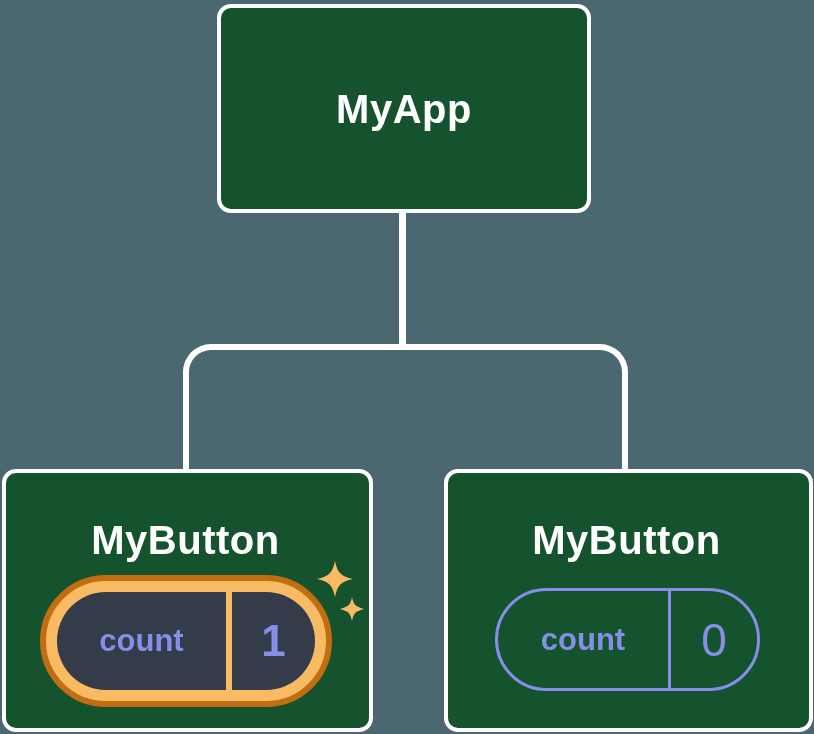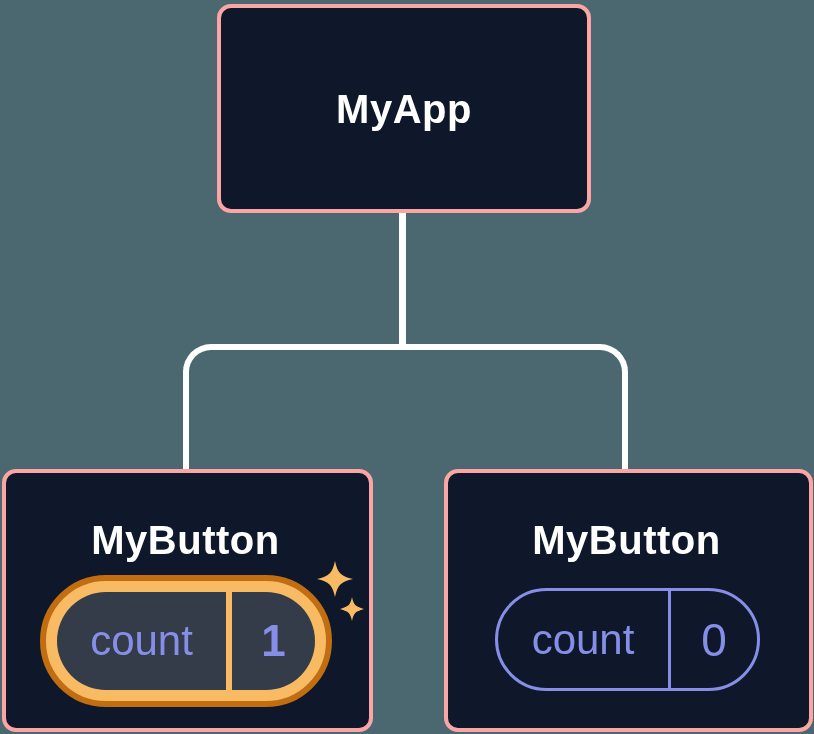--- a/index.html
+++ b/index.html
@@ -25,22 +25,22 @@
     box-sizing:border-box;
     border:6px solid #ffffff;
     border-bottom:none;
     border-radius:28px 28px 0 0;
   }
 
   
   .node {
     position:absolute;
     box-sizing:border-box;
-    background:#0f172a;
-    border:4px solid #fca5a5;
+    background:#14532d;
+    border:4px solid #ffffff;
     border-radius:14px;
   }
   .node-root {
     left:217px; top:4px;
     width:374px; height:209px;
     display:flex; align-items:center; justify-content:center;
   }
   .node-left  { left:2px;   top:469px; width:371px; height:263px; }
   .node-right { left:444px; top:469px; width:369px; height:263px; }
 
@@ -89,21 +89,21 @@
     display:flex;
     overflow:hidden;
   }
   .pill-highlight .cell-key { width:169px; }
   .pill-highlight .divider  { width:6px; background:#f8bb63; }
 
   .cell {
     display:flex; align-items:center; justify-content:center;
     color:#868ee8;
   }
-  .cell-key { font-size:42px; font-weight:400; }
+  .cell-key { font-size:31px; font-weight:700; }
   .cell-val { flex:1; }
   .val-bold    { font-size:44px; font-weight:700; }
   .val-regular { font-size:46px; font-weight:400; }
 
   
   .sparkles {
     position:absolute;
     left:308px; top:87px;
     width:52px; height:64px;
   }

